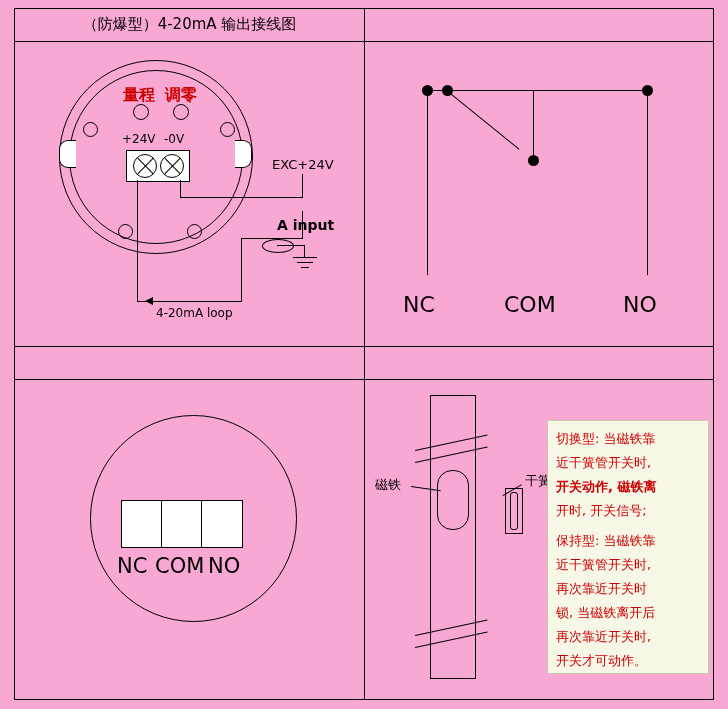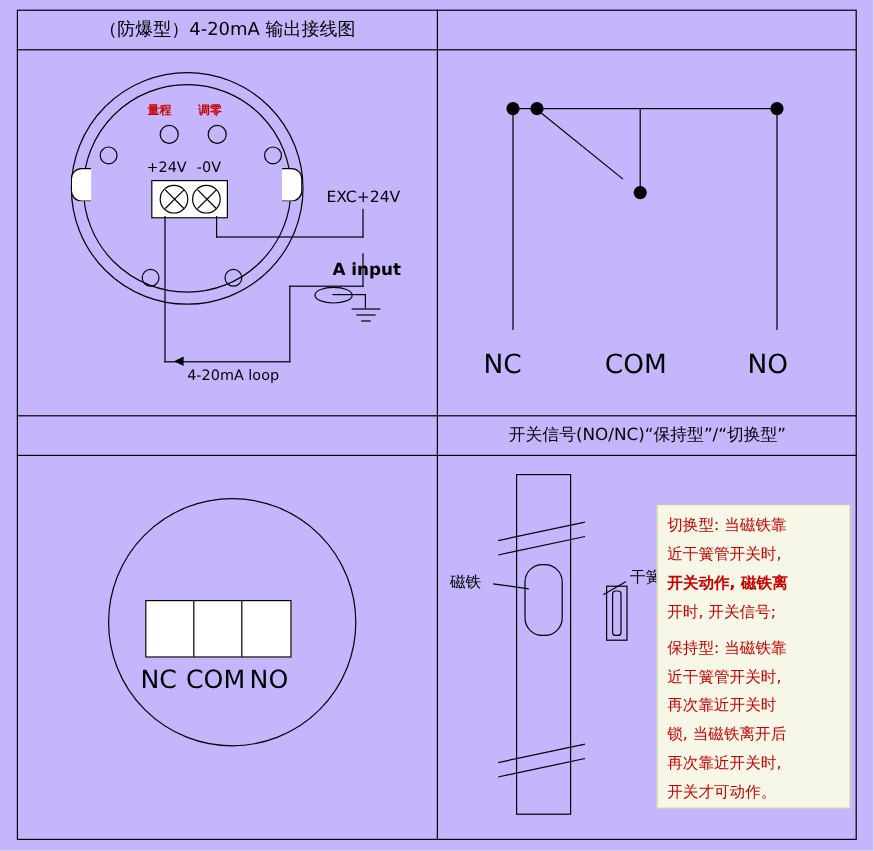--- a/index.html
+++ b/index.html
@@ -1,17 +1,17 @@
 <!DOCTYPE html>
 <html><head>
 <meta charset="utf-8">
 <style>
   html,body{margin:0;padding:0;background:#fff;}
   body{font-family:"DejaVu Sans","Liberation Sans",sans-serif;}
-  #page{position:relative;width:728px;height:709px;background:#c4b5fd;overflow:hidden;}
+  #page{position:relative;width:728px;height:709px;background:#f9a8d4;overflow:hidden;}
 
   .grid{position:absolute;left:14px;top:8px;width:700px;height:692px;
         border:1px solid #000;box-sizing:border-box;}
   .vline{position:absolute;left:364px;top:8px;width:1px;height:692px;background:#000;}
   .hline{position:absolute;left:14px;top:346px;width:700px;height:1px;background:#000;}
   .hline2{position:absolute;left:14px;top:379px;width:700px;height:1px;background:#000;}
   .hline0{position:absolute;left:14px;top:41px;width:700px;height:1px;background:#000;}
 
   .cap{position:absolute;font-size:15px;color:#000;white-space:nowrap;
        display:flex;align-items:center;justify-content:center;height:33px;}
@@ -29,21 +29,21 @@
   .circle-inner{position:absolute;left:54px;top:28px;width:172px;height:172px;
       border:1.2px solid #000;border-radius:50%;}
   .screw{position:absolute;width:13px;height:13px;border:1.2px solid #000;border-radius:50%;}
   .notch{position:absolute;width:16px;height:26px;border:1.2px solid #000;
       border-left:none;border-radius:0 9px 9px 0;background:#fff;}
 
   .pot{position:absolute;width:14px;height:14px;border:1.2px solid #000;border-radius:50%;}
   .potline{position:absolute;background:#000;width:1px;}
 
   .lbl{position:absolute;font-size:12px;color:#000;white-space:nowrap;}
-  .lbl-b{position:absolute;font-size:10px;color:#000;white-space:nowrap;font-weight:bold;}
+  .lbl-b{position:absolute;font-size:16px;color:#000;white-space:nowrap;font-weight:bold;}
 
   .term{position:absolute;left:111px;top:108px;width:62px;height:30px;
       border:1.4px solid #000;background:#fff;}
   .term .cell{position:absolute;top:3px;width:22px;height:22px;border:1.2px solid #000;border-radius:50%;}
   .term .cell:before,.term .cell:after{content:"";position:absolute;left:50%;top:0;
       width:1px;height:100%;background:#000;transform-origin:50% 50%;}
   .term .cell:before{transform:rotate(45deg);}
   .term .cell:after{transform:rotate(-45deg);}
 
   .wire{position:absolute;background:#000;}
@@ -83,21 +83,20 @@
 
 <div id="page">
 
   <div class="grid"></div>
   <div class="vline"></div>
   <div class="hline"></div>
   <div class="hline0"></div>
   <div class="hline2"></div>
 
   <div class="cap cap1">（防爆型）4-20mA 输出接线图</div>
-  <div class="cap cap4">开关信号(NO/NC)“保持型”/“切换型”</div>
 
   <div class="panel q1">
 
     <div class="circle-outer"></div>
     <div class="circle-inner"></div>
 
     <div class="screw" style="left:68px;top:80px;"></div>
     <div class="screw" style="left:205px;top:80px;"></div>
     <div class="screw" style="left:103px;top:182px;"></div>
     <div class="screw" style="left:172px;top:182px;"></div>

